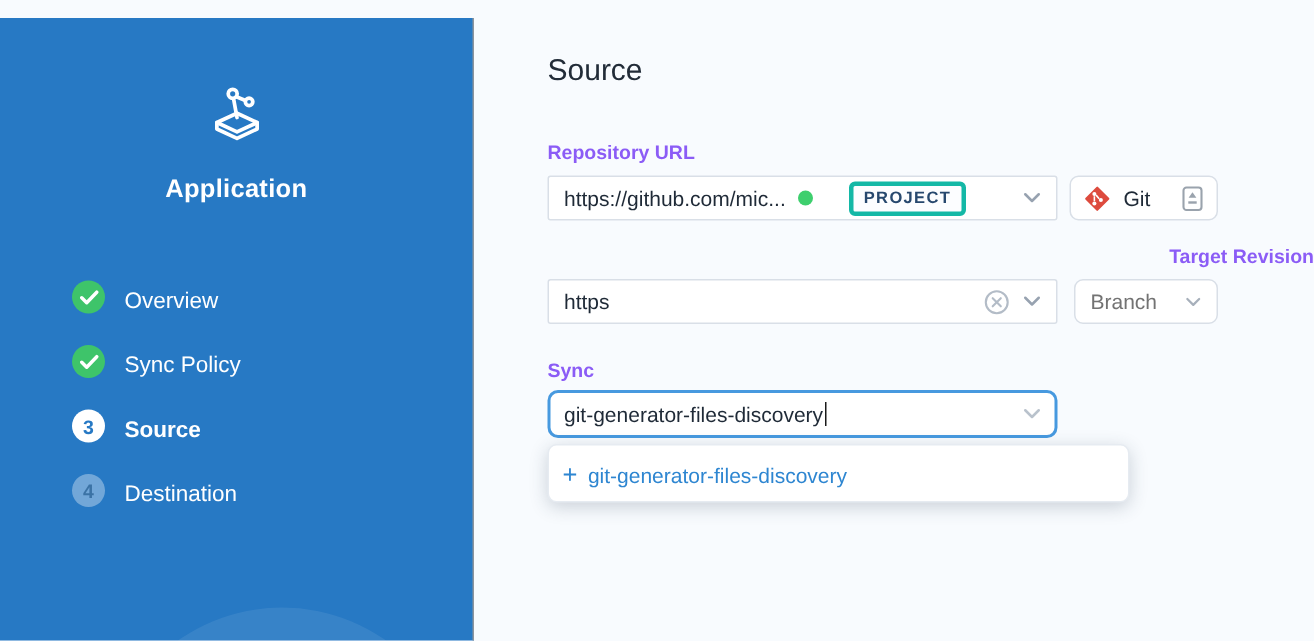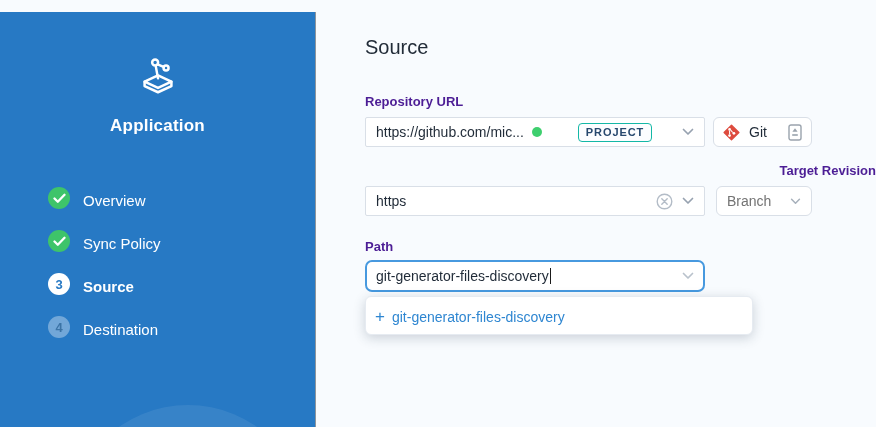--- a/index.html
+++ b/index.html
@@ -35,39 +35,39 @@
   .step-circle.active  { background:#ffffff; color:#2779c4; }
   .step-circle.upcoming{ background:rgba(255,255,255,0.35); color:rgba(24,80,132,0.60); }
   .step-label { margin-left:13px; color:#ffffff; font-size:15px; }
   .step.is-active .step-label { font-weight:700; }
 
   
   .main { position:absolute; left:317px; top:0; right:0; bottom:0; background:#f8fbfe; }
   .content { padding:36px 0 0 48px; }
   .heading { margin:0; font-size:20px; font-weight:500; color:#222c38; }
 
-  .field-label { font-size:13px; font-weight:700; color:#4c1d95; }
+  .field-label { font-size:13px; font-weight:700; color:#8b5cf6; }
   .lbl-repo { margin-top:35px; margin-bottom:8px; }
   .lbl-rev  { margin-top:16px; margin-bottom:8px;text-align:right; }
   .lbl-path { margin-top:23px; margin-bottom:6px; }
 
   .row { display:flex; align-items:center; }
 
   .input {
     width:340px; height:30px; background:#fff;
     border:1px solid #d9dfe7; border-radius:2px;
     display:flex; align-items:center; padding:0 10px;
     font-size:14px; color:#1f2a37; white-space:nowrap;
   }
   .chev { margin-left:auto; flex:0 0 auto; display:flex; align-items:center; }
 
   .green-dot { width:10px; height:10px; border-radius:50%; background:#3ecf6e; margin-left:8px; flex:0 0 10px; }
   .badge {
-    margin-left:36px; padding:2px 7px 3px 7px;
-    border:1px solid #14b8a6; background:#fcfdff; border-radius:4px;
+    margin-left:24px; padding:2px 7px 3px 7px;
+    border:3px solid #14b8a6; background:#fcfdff; border-radius:4px;
     color:#27486e; font-size:11px; font-weight:600; letter-spacing:0.9px;
   }
 
   .git-btn {
     margin-left:8px; width:99px; height:30px;
     border:1px solid #d9dfe7; border-radius:6px; background:#fff;
     display:flex; align-items:center; padding:0 9px;text-align:right;
   }
   .git-btn .git-label { margin-left:9px; font-size:14px; color:#1f2a37; }
   .git-btn .sel-icon { margin-left:auto; display:flex; align-items:center; }
@@ -216,21 +216,21 @@
       <div class="branch-select">
         <span>Branch</span>
         <span class="chev">
           <svg width="11" height="7" viewBox="0 0 12 8" fill="none" stroke="#a7b0bb" stroke-width="1.7" stroke-linecap="round" stroke-linejoin="round">
               <path d="M1.5 1.5 L6 6 L10.5 1.5"></path>
             </svg>
         </span>
       </div>
     </div>
 
-    <div class="field-label lbl-path">Path</div>
+    <div class="field-label lbl-path">Sync</div>
     <div class="path-wrap">
       <div class="path-input">
         <span>git-generator-files-discovery</span>
         <span class="caret"></span>
         <span class="chev">
           <svg width="12" height="8" viewBox="0 0 12 8" fill="none" stroke="#b9c2cc" stroke-width="1.7" stroke-linecap="round" stroke-linejoin="round">
               <path d="M1.5 1.5 L6 6 L10.5 1.5"></path>
             </svg>
         </span>
       </div>

